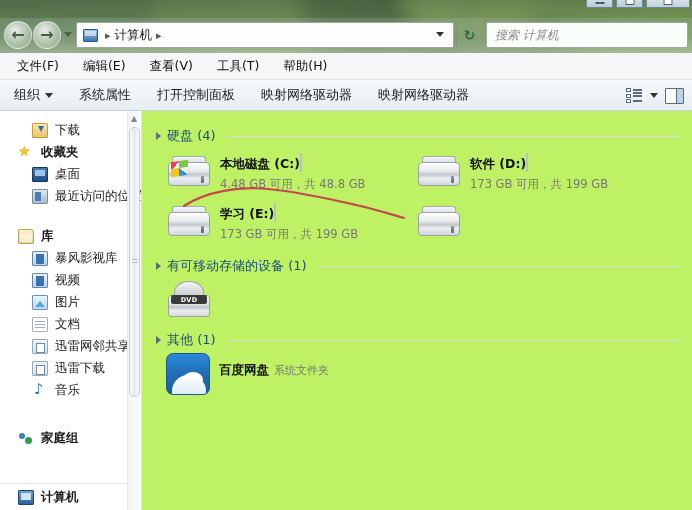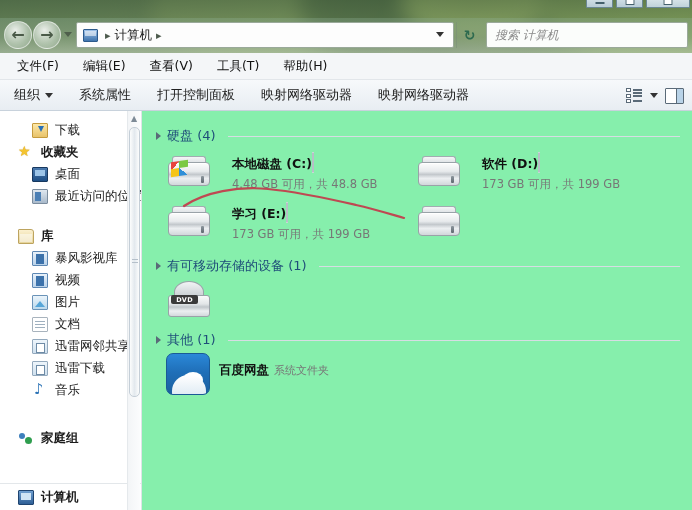--- a/index.html
+++ b/index.html
@@ -182,29 +182,29 @@
     position:absolute; left:1px; top:16px; width:11px; height:270px;
     background:linear-gradient(90deg,#fcfdfd,#e3e9ee 50%,#fcfdfd);
     border:1px solid #c4ced7; border-radius:5px;
   }
   .sbthumb:after{
     content:""; position:absolute; left:2px; top:50%; margin-top:-3px; width:6px;height:6px;
     background:repeating-linear-gradient(180deg,#b5c0ca 0 1px,transparent 1px 3px);
   }
 
   
-  .main { flex:1; position:relative; overflow:hidden; padding:10px 0 0 14px; background:#86efac; }
+  .main { flex:1; position:relative; overflow:hidden; padding:10px 0 0 14px; background:#bef264; }
 
   .grouphdr { display:flex; align-items:center; gap:6px; margin:6px 0 4px 0; }
   .gtri { width:0;height:0;border-left:5px solid #5a6a78;border-top:4px solid transparent;border-bottom:4px solid transparent;}
   .gtitle { font-size:13px; color:#1f4e79; font-weight:500; white-space:nowrap; }
   .gline { flex:1; height:1px; background:#d6dde3; margin-left:6px; margin-right:12px; }
 
   .drivegrid { display:grid; grid-template-columns:250px 250px; row-gap:4px; padding-left:10px; }
-  .drive { display:flex; align-items:flex-end; gap:20px; padding:3px 0; }
+  .drive { display:flex; align-items:flex-end; gap:8px; padding:3px 0; }
   .dicon { width:46px;height:40px;flex:none;position:relative; }
   .dbody {
     position:absolute;left:2px;top:10px;width:42px;height:24px;border-radius:4px;
     background:linear-gradient(180deg,#fdfdfd 0%,#e7eaec 38%,#c3c8cc 52%,#eceff1 70%,#d2d7db 100%);
     border:1px solid #9aa2a8;
     box-shadow: inset 0 1px 0 #fff;
   }
   .dbody:after{
     content:""; position:absolute; right:5px; top:13px; width:3px;height:7px;border-radius:1px;
     background:linear-gradient(180deg,#8d979e,#5e686f);
@@ -244,21 +244,21 @@
     position:absolute;left:2px;top:16px;width:42px;height:22px;border-radius:3px;
     background:linear-gradient(180deg,#fafbfb 0%,#e2e6e8 40%,#c0c6ca 55%,#eceff1 75%,#d4d9dd 100%);
     border:1px solid #9aa2a8;
   }
   .dvddisc {
     position:absolute;left:8px;top:2px;width:30px;height:22px;border-radius:50% 50% 3px 3px;
     background:linear-gradient(180deg,#f2f4f5,#b9c0c5);
     border:1px solid #9aa2a8;
   }
   .dvdlabel {
-    position:absolute;left:5px;top:16px;width:27px;height:9px;border-radius:2px;
+    position:absolute;left:5px;top:16px;width:36px;height:9px;border-radius:2px;
     background:#3a3a3a;color:#fff;font-size:6.5px;font-weight:bold;
     display:flex;align-items:center;justify-content:center;letter-spacing:.3px;
   }
   .itemname { font-size:12.5px; color:#111; padding-top:13px; white-space:nowrap; }
 
   .cloudicon {
     width:44px;height:42px;flex:none;position:relative;border-radius:7px;
     background:linear-gradient(180deg,#2b88d8 0%,#1f6fb8 45%,#1a5f9f 100%);
     border:1px solid #1a5a96; overflow:hidden;
   }

